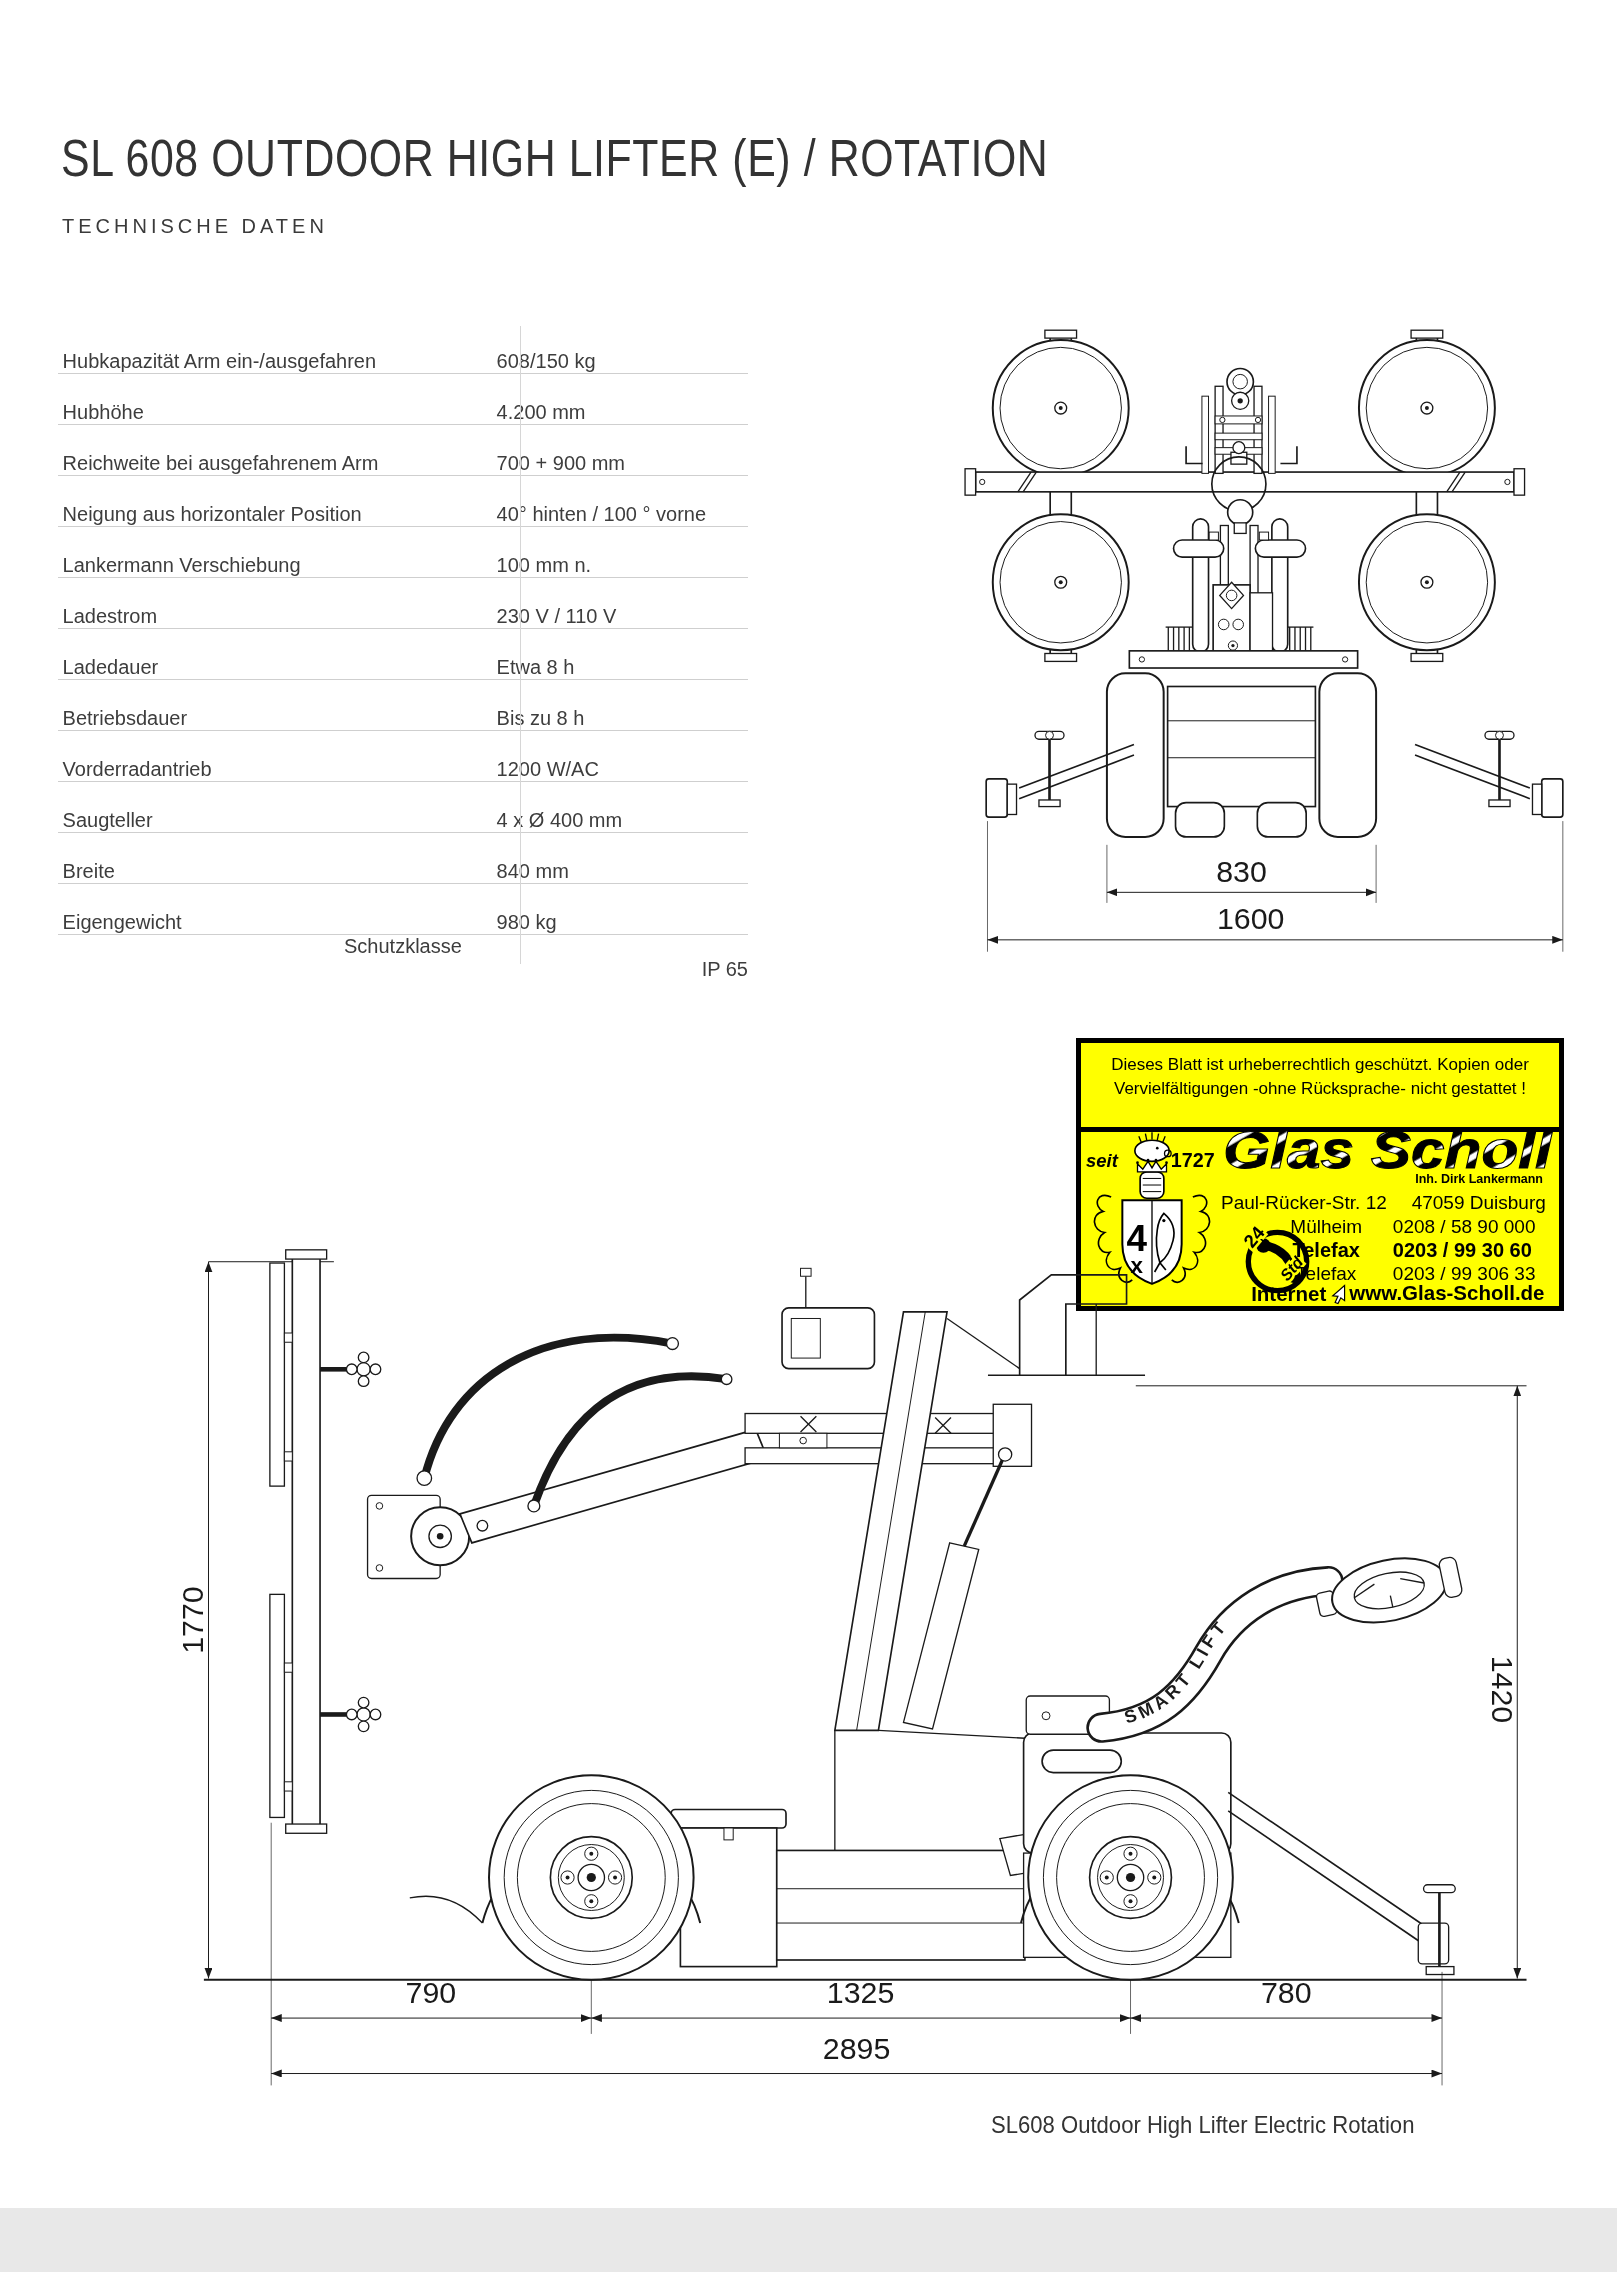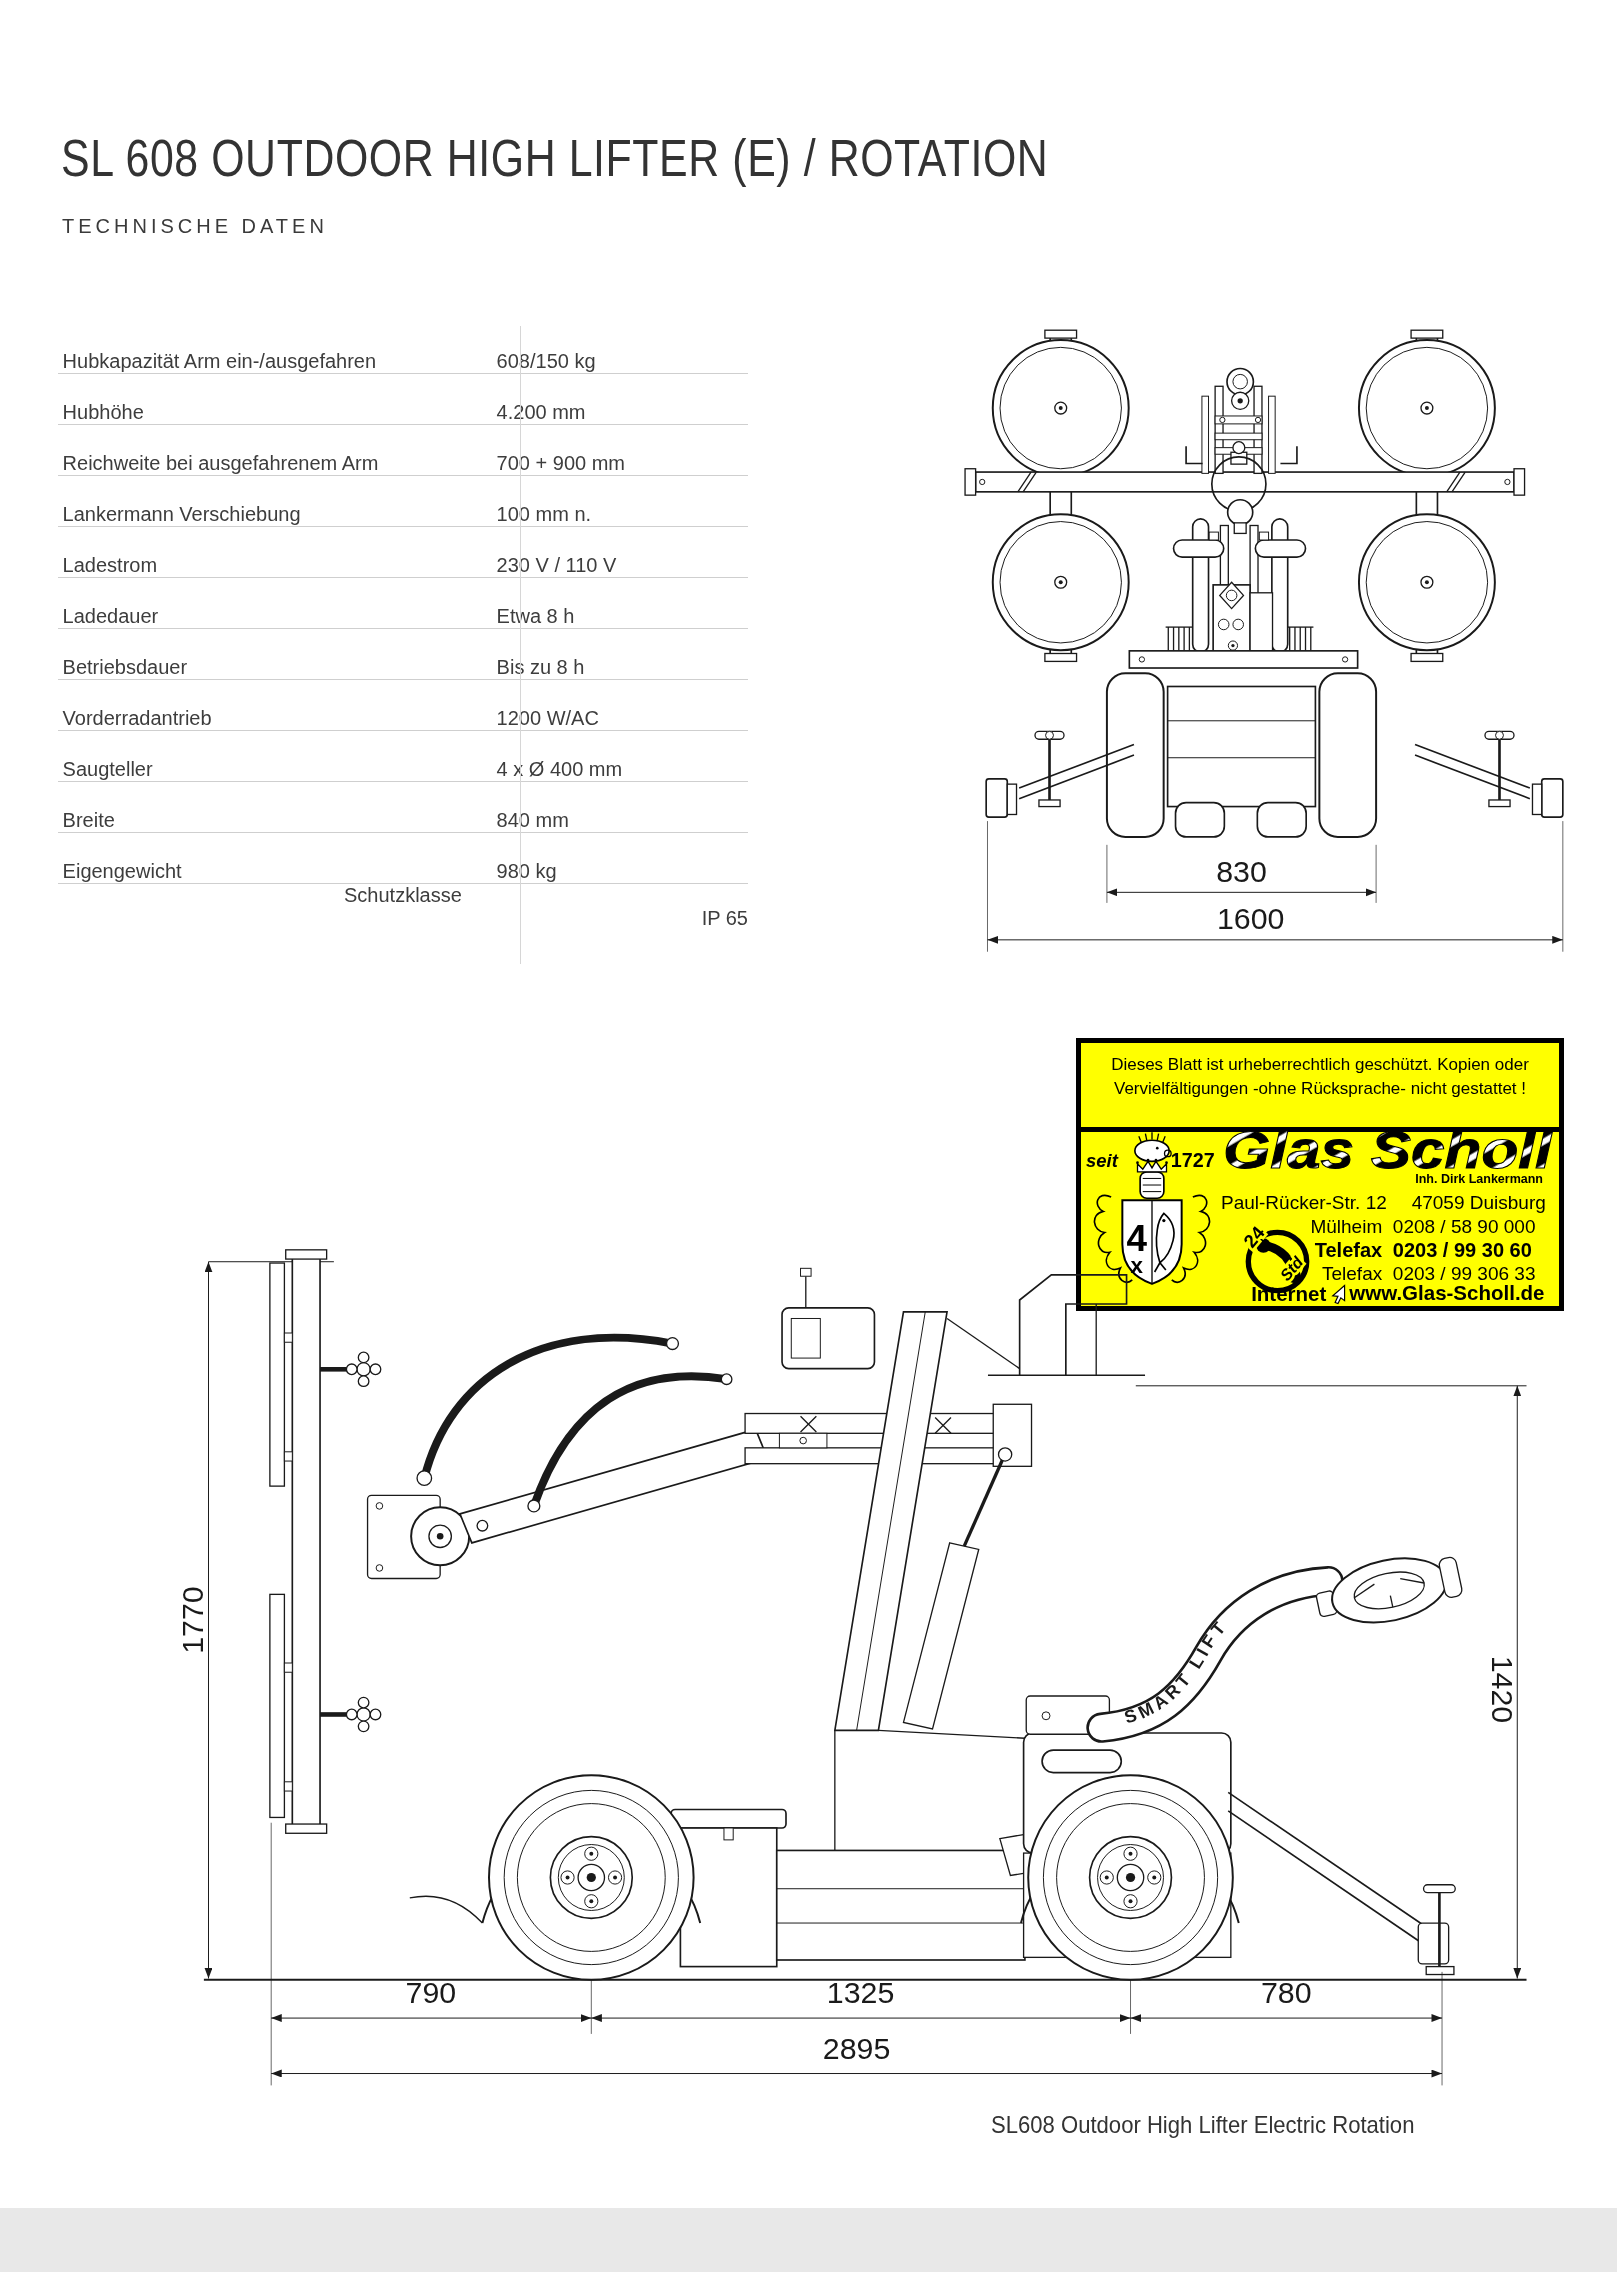--- a/index.html
+++ b/index.html
@@ -33,21 +33,21 @@
   
   #ad-box{
     left:1076px;top:1038px;width:488px;height:273px;background:#ffff00;
     border:5.3px solid #000;box-sizing:border-box;color:#000;
   }
   #ad-copyright{
     position:absolute;left:0;right:0;top:0;height:74px;border-bottom:5.3px solid #000;
     text-align:center;padding-top:10px;font-size:17px;line-height:24px;box-sizing:content-box;
   }
   .ad-row{position:absolute;right:13.2px;display:flex;align-items:baseline;}
-  .ad-row .lab{width:112px;text-align:right;margin-right:10.6px;}
+  .ad-row .lab{width:112px;text-align:center;margin-right:10.6px;}
   .ad-row .val{width:153px;text-align:left;}
   #ad-address{position:absolute;left:140px;right:13.2px;top:149px;display:flex;justify-content:space-between;font-size:19px;}
   #ad-row-muelheim{top:173px;font-size:19px;}
   #ad-row-duisburg{top:196px;font-size:20px;font-weight:bold;}
   #ad-row-telefax{top:220px;font-size:19px;}
   #ad-internet{position:absolute;right:14.5px;top:238px;display:flex;align-items:center;gap:3px;font-size:20.5px;font-weight:bold;}
   #ad-website{border-bottom:2.6px solid #000;padding-bottom:0.7px;}
   #ad-owner{position:absolute;right:16px;top:129px;font-size:12.5px;font-weight:bold;}
   
   #caption{
@@ -68,20 +68,24 @@
         <div class="spec-label">Hubkapazität Arm ein-/ausgefahren</div>
         <div class="spec-value">608/150 kg</div>
       </div>
     <div class="spec-row">
         <div class="spec-label">Hubhöhe</div>
         <div class="spec-value">4.200 mm</div>
       </div>
     <div class="spec-row">
         <div class="spec-label">Reichweite bei ausgefahrenem Arm</div>
         <div class="spec-value">700 + 900 mm</div>
+      </div>
+    <div class="spec-row">
+        <div class="spec-label">Neigung aus horizontaler Position</div>
+        <div class="spec-value">40° hinten / 100 ° vorne</div>
       </div>
     <div class="spec-row">
         <div class="spec-label">Lankermann Verschiebung</div>
         <div class="spec-value">100 mm n.</div>
       </div>
     <div class="spec-row">
         <div class="spec-label">Ladestrom</div>
         <div class="spec-value">230 V / 110 V</div>
       </div>
     <div class="spec-row">

